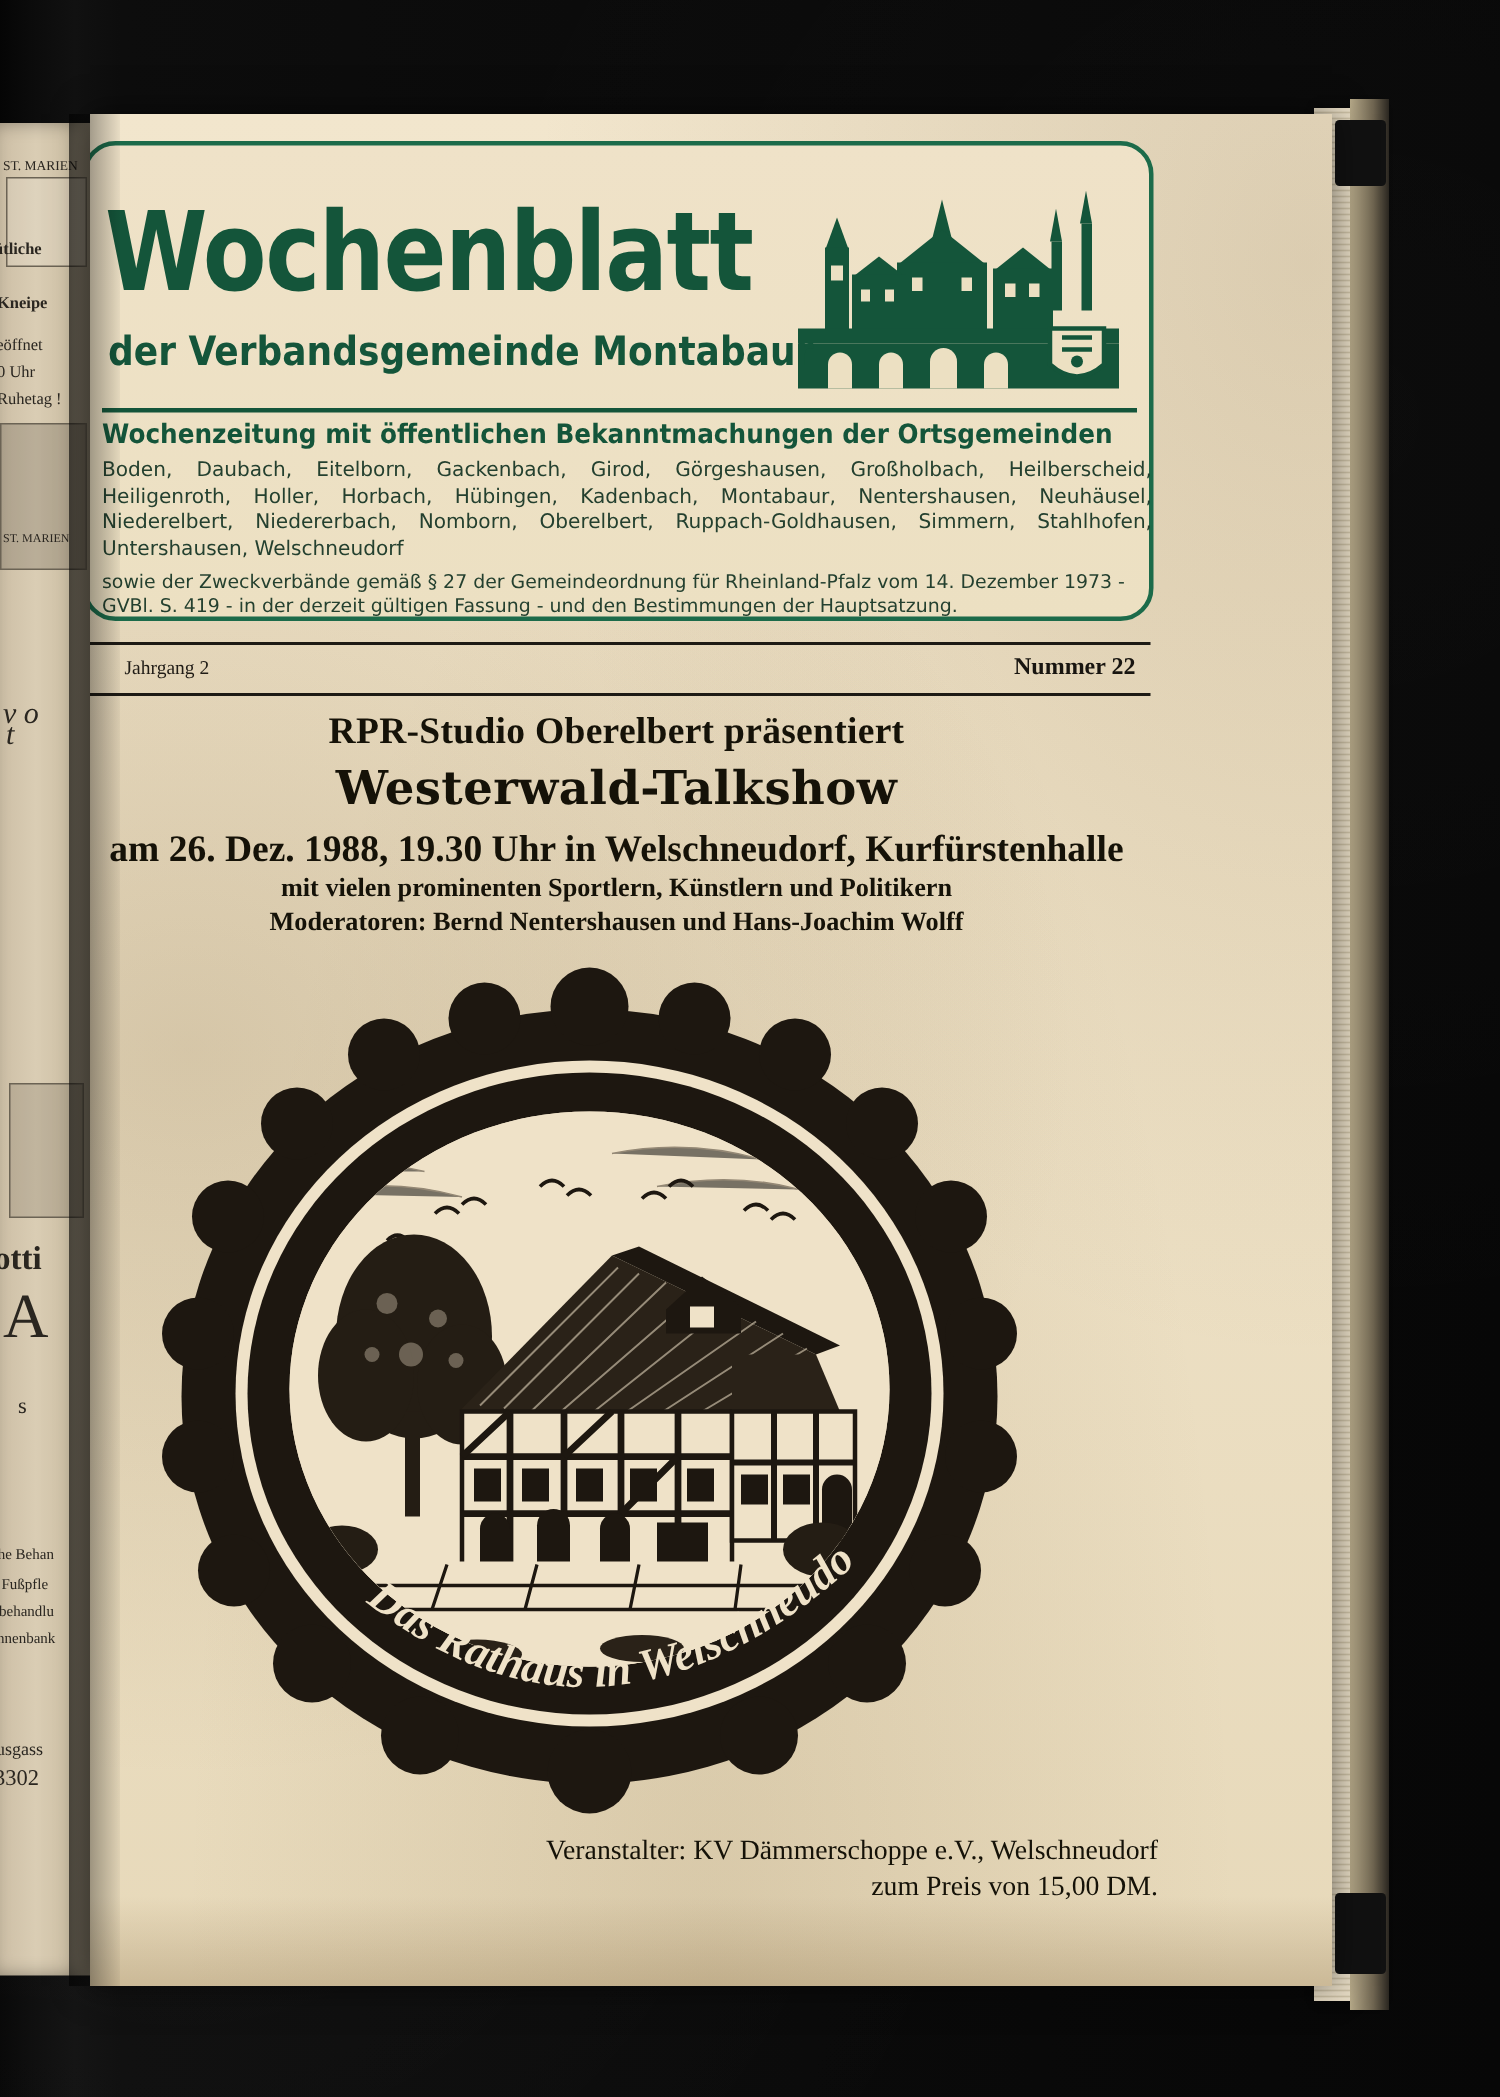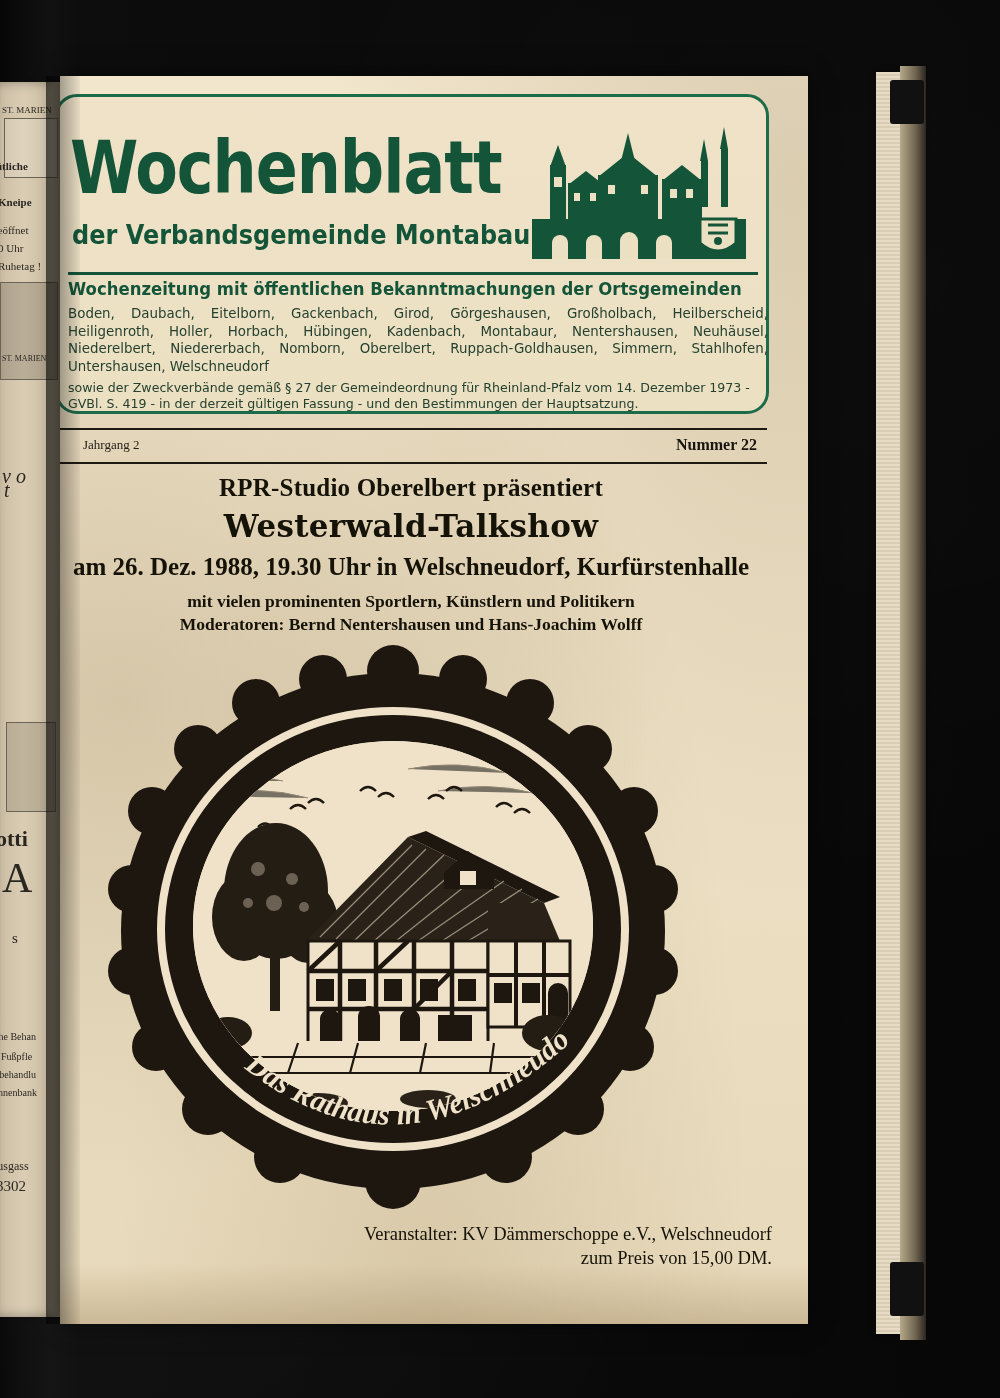--- a/index.html
+++ b/index.html
@@ -57,21 +57,21 @@
     position:absolute; left:900px; top:66px; width:26px; height:1274px;
     background:linear-gradient(90deg,#b6a989 0%, #6e6450 60%, #2a2620 100%);
   }
   .clamp{
     position:absolute; background:#111; border-radius:3px;
   }
 
   
   .page{
     position:absolute;
-    left:60px; top:76px; width:748px; height:1248px;
+    left:60px; top:76px; width:828px; height:1248px;
     background:
       linear-gradient(180deg,#f2e6cd 0%, #efe2c7 25%, #ecdfc3 60%, #e7d9ba 100%);
     box-shadow:0 0 22px rgba(0,0,0,0.55);
     overflow:hidden;
   }
   .page-stain{
     position:absolute; inset:0;
     background:
       radial-gradient(ellipse at 8% 50%, rgba(120,95,55,0.20), transparent 55%),
       radial-gradient(ellipse at 98% 8%, rgba(120,95,55,0.18), transparent 45%),
@@ -168,21 +168,21 @@
     position:absolute; left:-10px; top:398px; width:722px;
     text-align:center; color:#151208;
     font-family:"Liberation Serif", serif;
   }
   .ad .l1{ font-size:25px; font-weight:bold; letter-spacing:0.2px; }
   .ad .l2{
     font-family:"DejaVu Serif", serif;
     font-size:31px; font-weight:bold; margin-top:6px; letter-spacing:0.3px;
   }
   .ad .l3{ font-size:25px; font-weight:bold; margin-top:9px; }
-  .ad .l4{ font-size:17.5px; font-weight:bold; margin-top:10px; }
+  .ad .l4{ font-size:17.5px; font-weight:bold; }
   .ad .l5{ font-size:17.5px; font-weight:bold; margin-top:2px; }
 
   
   .medallion{
     position:absolute; left:48px; top:565px; width:570px; height:600px;
   }
   .med-caption{
     position:absolute; left:0; top:1160px; width:722px; left:-10px;
     text-align:right; font-family:"Liberation Serif", serif; color:#151208;
   }

